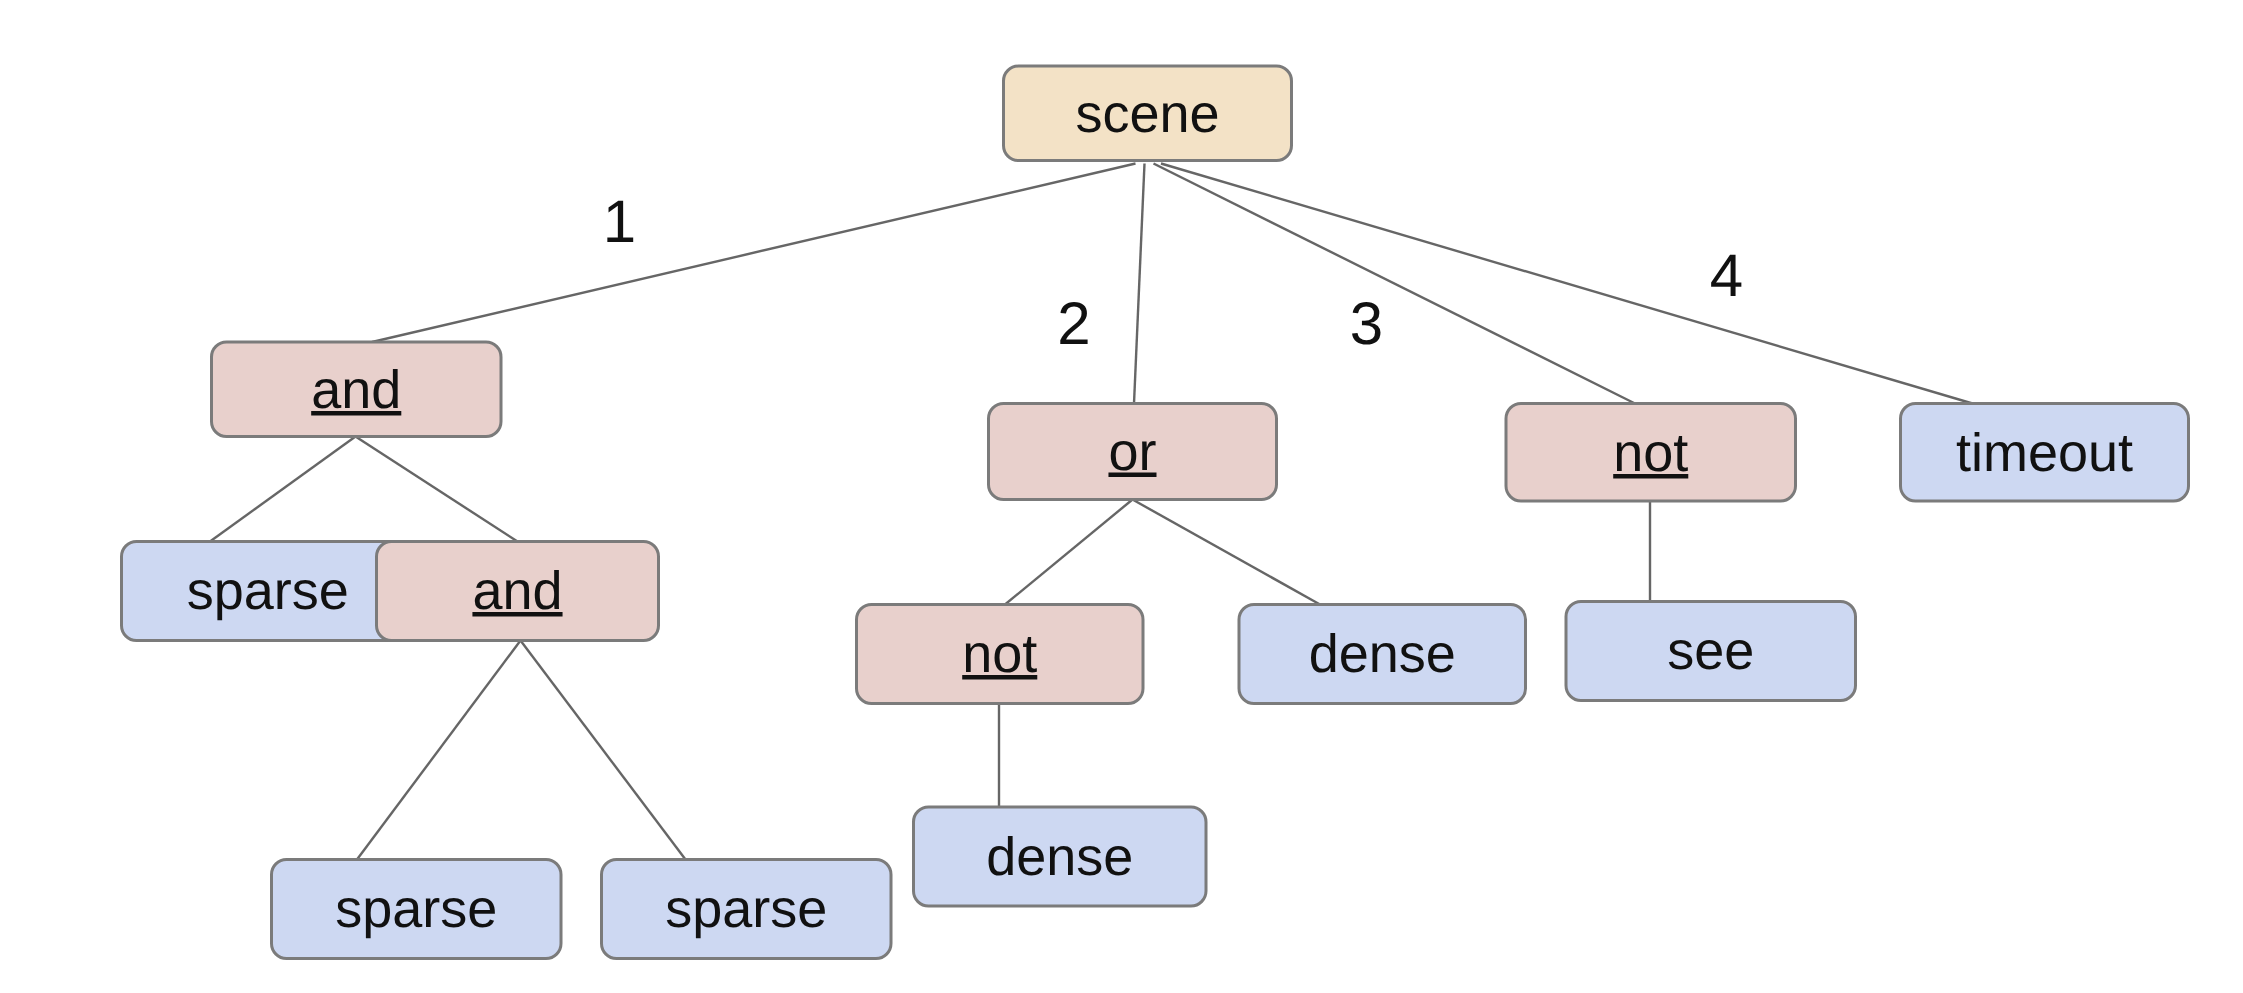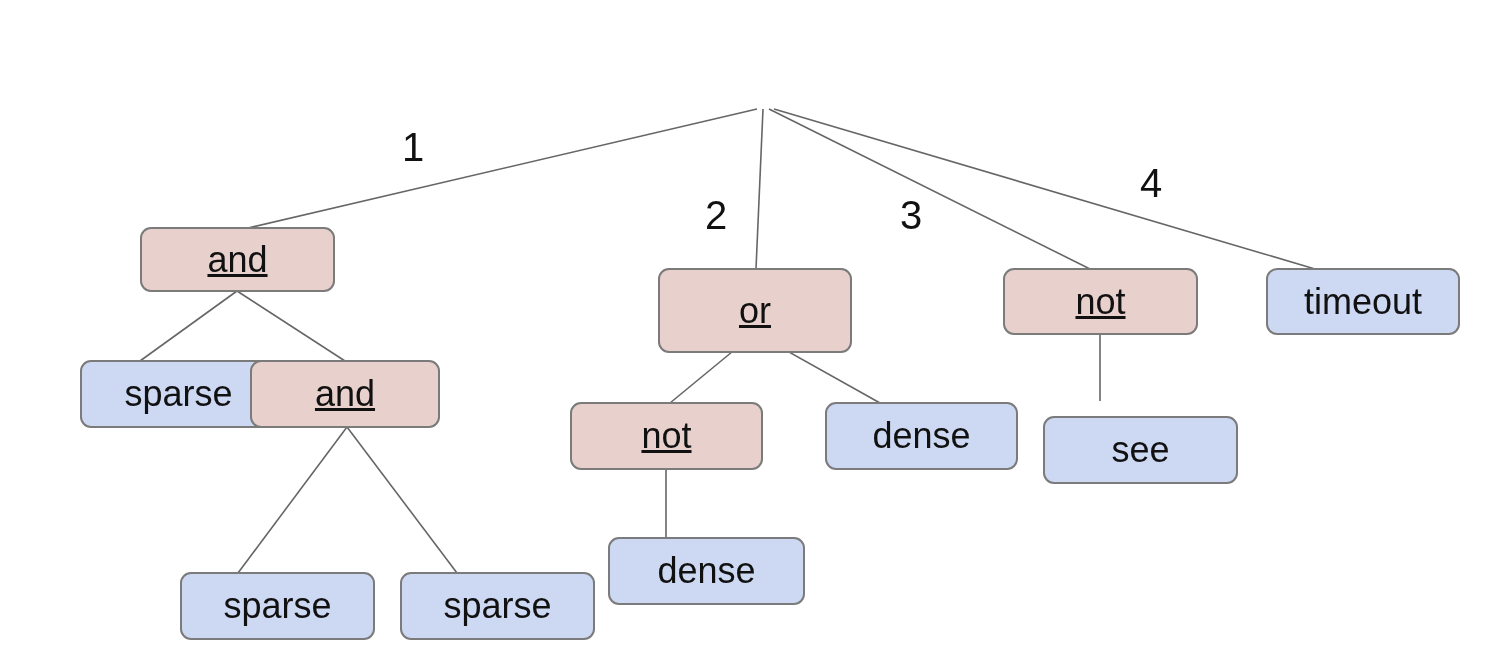--- a/index.html
+++ b/index.html
@@ -66,45 +66,48 @@
     <line x1="755" y1="333" x2="880" y2="403"></line>
     <line x1="666" y1="469" x2="666" y2="538"></line>
     <line x1="1100" y1="334" x2="1100" y2="401"></line>
 
     <text class="edge-label" x="413" y="161">1</text>
     <text class="edge-label" x="716" y="229">2</text>
     <text class="edge-label" x="911" y="229">3</text>
     <text class="edge-label" x="1151" y="197">4</text>
   </svg>
 
+  <div class="node root" style="left:668px;  top:43px;  width:194px; height:65px;">
+      <span>scene</span>
+    </div>
   <div class="node operator" style="left:140px;  top:227px; width:195px; height:65px;">
       <span>and</span>
     </div>
-  <div class="node operator" style="left:658px;  top:268px; width:194px; height:85px;">
+  <div class="node operator" style="left:658px;  top:268px; width:194px; height:66px;">
       <span>or</span>
     </div>
   <div class="node operator" style="left:1003px; top:268px; width:195px; height:67px;">
       <span>not</span>
     </div>
   <div class="node leaf" style="left:1226px; top:268px; width:194px; height:67px;">
       <span>timeout</span>
     </div>
   <div class="node leaf" style="left:40px;   top:360px; width:197px; height:68px;">
       <span>sparse</span>
     </div>
   <div class="node operator" style="left:250px;  top:360px; width:190px; height:68px;">
       <span>and</span>
     </div>
   <div class="node operator" style="left:570px;  top:402px; width:193px; height:68px;">
       <span>not</span>
     </div>
   <div class="node leaf" style="left:785px;  top:402px; width:193px; height:68px;">
       <span>dense</span>
     </div>
-  <div class="node leaf" style="left:1003px; top:416px; width:195px; height:68px;">
+  <div class="node leaf" style="left:1003px; top:400px; width:195px; height:68px;">
       <span>see</span>
     </div>
   <div class="node leaf" style="left:140px;  top:572px; width:195px; height:68px;">
       <span>sparse</span>
     </div>
   <div class="node leaf" style="left:360px;  top:572px; width:195px; height:68px;">
       <span>sparse</span>
     </div>
   <div class="node leaf" style="left:568px;  top:537px; width:197px; height:68px;">
       <span>dense</span>

